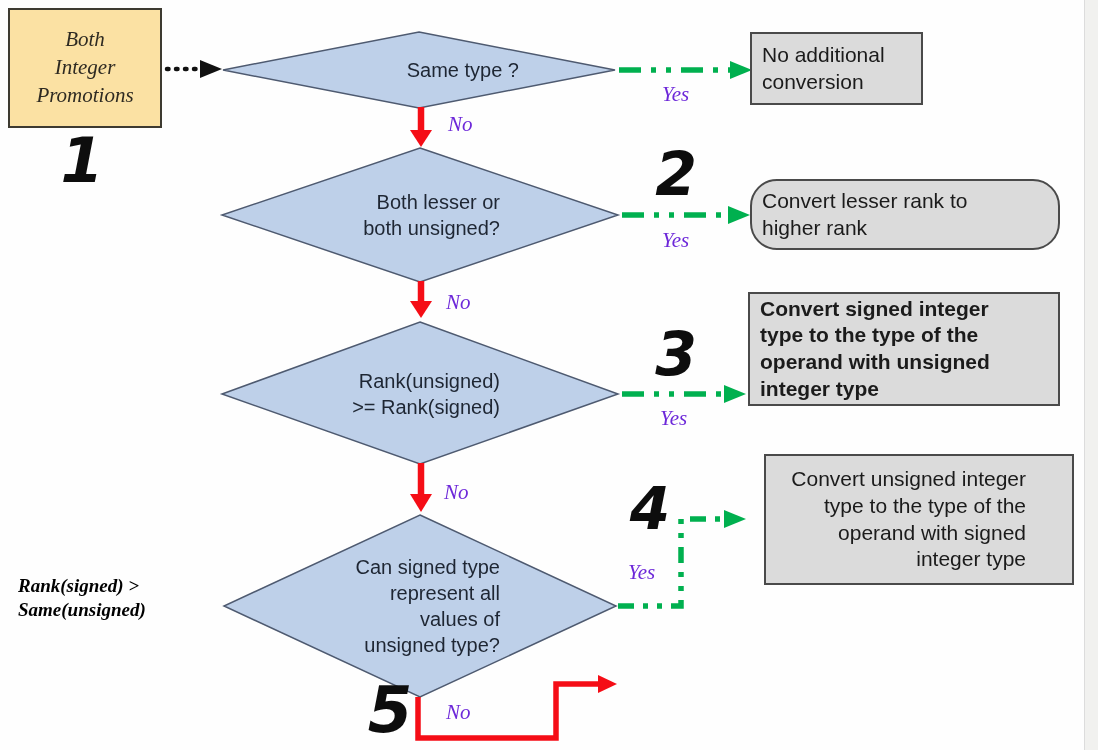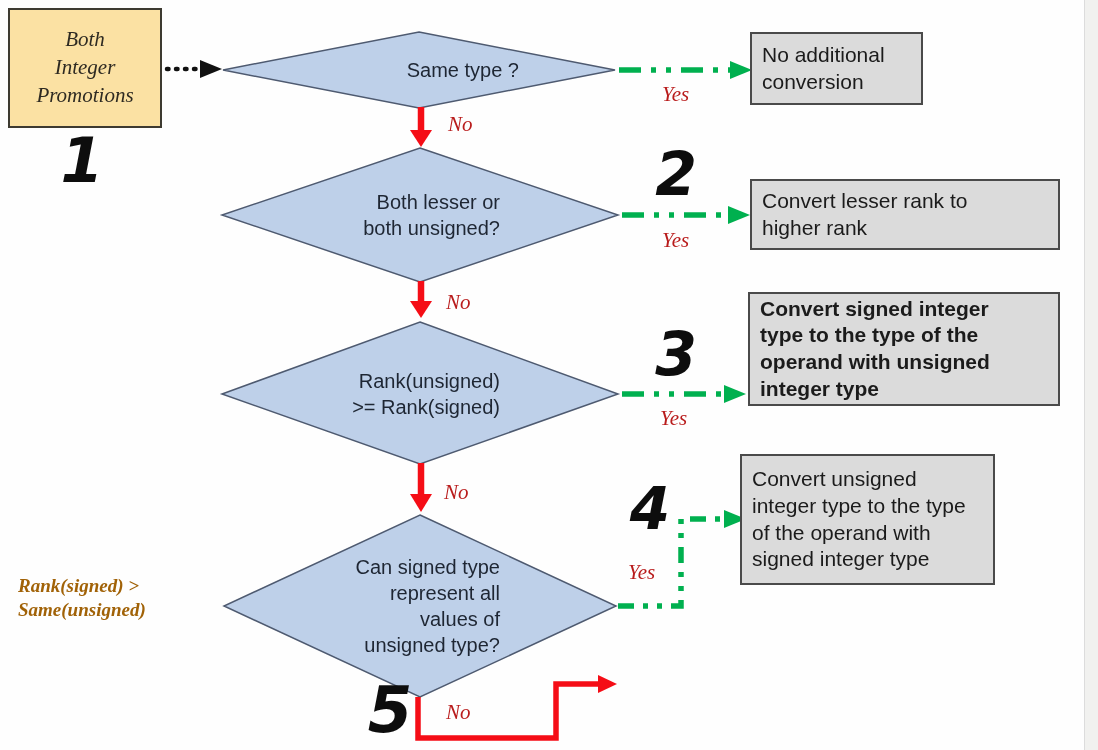--- a/index.html
+++ b/index.html
@@ -19,30 +19,30 @@
   .result{
     background:#dbdbdb;border:2px solid #4a4a4a;box-sizing:border-box;
     display:flex;align-items:center;
     font-size:21px;line-height:1.27;color:#1b1b1b;
     padding:8px 10px;text-align:left;
   }
   .dtext{
     text-align:right;color:#1e2633;font-size:20px;line-height:26px;font-weight:500;
   }
   .lbl{
-    font-family:"Liberation Serif",serif;font-style:italic;font-size:21px;color:#b91c1c;
+    font-family:"Liberation Serif",serif;font-style:italic;font-size:21px;color:#6d28d9;
   }
   .stepnum{
     font-family:"DejaVu Sans",sans-serif;font-style:italic;font-weight:bold;
     color:#0d0d0d;text-align:center;line-height:1;
   }
   .side-note{
     left:18px;top:574px;width:180px;
     font-family:"Liberation Serif",serif;font-style:italic;font-weight:bold;
-    font-size:19px;line-height:1.28;color:#a16207;
+    font-size:19px;line-height:1.28;color:#000000;
   }
   .page-edge{
     left:1084px;top:0;width:14px;height:750px;
     background:#f1f1ef;border-left:1px solid #dcdcdc;box-sizing:border-box;
   }
 </style>
 </head>
 <body>
 
 <div class="stage">
@@ -101,27 +101,27 @@
   </div>
 
   <div class="abs dtext" style="left:319px;top:57px;width:200px;">Same type ?</div>
   <div class="abs dtext" style="left:340px;top:189px;width:160px;">Both lesser or both unsigned?</div>
   <div class="abs dtext" style="left:340px;top:368px;width:160px;">Rank(unsigned) &gt;= Rank(signed)</div>
   <div class="abs dtext" style="left:340px;top:554px;width:160px;">Can signed type represent all values of unsigned type?</div>
 
   <div class="abs result" style="left:750px;top:32px;width:173px;height:73px;">
     <span style="max-width:150px;">No additional conversion</span>
   </div>
-  <div class="abs result" style="left:750px;top:179px;width:310px;height:71px;">
+  <div class="abs result" style="left:750px;top:179px;width:310px;height:71px;border-radius:27px;">
     <span style="max-width:230px;">Convert lesser rank to higher rank</span>
   </div>
   <div class="abs result" style="left:748px;top:292px;width:312px;height:114px;font-weight:bold;">
     <span style="max-width:250px;">Convert signed integer type to the type of the operand with unsigned integer type</span>
   </div>
-  <div class="abs result" style="left:740px;top:454px;width:255px;height:131px;">
+  <div class="abs result" style="left:764px;top:454px;width:310px;height:131px;text-align:right;">
     <span style="max-width:250px;">Convert unsigned integer type to the type of the operand with signed integer type</span>
   </div>
 
   <div class="abs lbl" style="left:662px;top:82px;">Yes</div>
   <div class="abs lbl" style="left:448px;top:112px;">No</div>
   <div class="abs lbl" style="left:662px;top:228px;">Yes</div>
   <div class="abs lbl" style="left:446px;top:290px;">No</div>
   <div class="abs lbl" style="left:660px;top:406px;">Yes</div>
   <div class="abs lbl" style="left:444px;top:480px;">No</div>
   <div class="abs lbl" style="left:628px;top:560px;">Yes</div>

